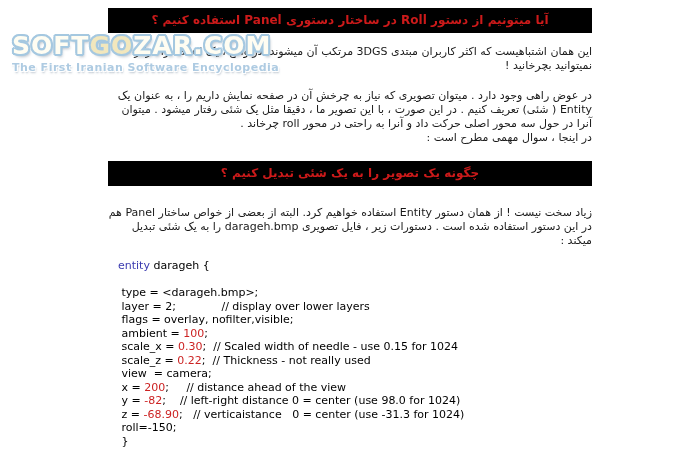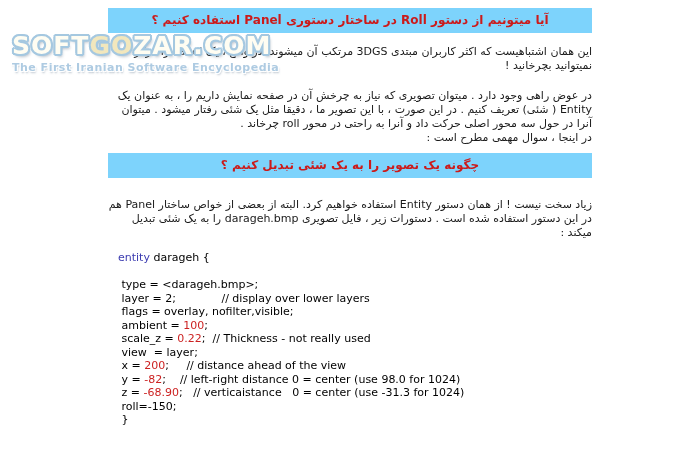--- a/index.html
+++ b/index.html
@@ -2,25 +2,25 @@
 <html><head>
 <meta charset="utf-8">
 <style>
   * { margin: 0; padding: 0; box-sizing: border-box; }
   html, body { width: 700px; height: 453px; background: #ffffff; overflow: hidden; }
   body { font-family: "DejaVu Sans", "Liberation Sans", sans-serif; position: relative; }
 
   .main-col { margin-left: 108px; width: 484px; }
 
   .qbar {
-    height: 25px; line-height: 25px; background: #7dd3fc;
+    height: 25px; line-height: 25px; background: #000000;
     text-align: center; color: #cc1a1a; font-weight: bold; font-size: 12px;
   }
   .qbar-1 { margin-top: 8px; }
-  .qbar-2 { margin-top: 8px; }
+  .qbar-2 { margin-top: 16px; }
   .qbar span { direction: rtl; unicode-bidi: embed; }
 
   p.fa {
     direction: rtl; text-align: right; font-size: 11px; line-height: 14px;
     color: #1a1a1a;
   }
   .p1 { margin-top: 12px; }
   .p2 { margin-top: 16px; }
   .p3 { margin-top: 0; }
   .p4 { margin-top: 20px; }
@@ -75,21 +75,22 @@
 
   <p class="fa p4">زیاد سخت نیست ! از همان دستور Entity استفاده خواهیم کرد. البته از بعضی از خواص ساختار Panel هم در این دستور استفاده شده است . دستورات زیر ، فایل تصویری darageh.bmp را به یک شئی تبدیل میکند :</p>
 
   <div class="code">
       <div class="code-line"><span class="tok-kw">entity</span><span> darageh {</span></div>
       <div class="code-line">&nbsp;</div>
       <div class="code-line"><span> type = &lt;darageh.bmp&gt;;</span></div>
       <div class="code-line"><span> layer = 2;             // display over lower layers</span></div>
       <div class="code-line"><span> flags = overlay, nofilter,visible;</span></div>
       <div class="code-line"><span> ambient = </span><span class="tok-num">100</span><span>;</span></div>
+      <div class="code-line"><span> scale_x = </span><span class="tok-num">0.30</span><span>;  // Scaled width of needle - use 0.15 for 1024</span></div>
       <div class="code-line"><span> scale_z = </span><span class="tok-num">0.22</span><span>;  // Thickness - not really used</span></div>
-      <div class="code-line"><span> view  = layer;</span></div>
+      <div class="code-line"><span> view  = camera;</span></div>
       <div class="code-line"><span> x = </span><span class="tok-num">200</span><span>;     // distance ahead of the view</span></div>
       <div class="code-line"><span> y = </span><span class="tok-num">-82</span><span>;    // left-right distance 0 = center (use 98.0 for 1024)</span></div>
       <div class="code-line"><span> z = </span><span class="tok-num">-68.90</span><span>;   // verticaistance   0 = center (use -31.3 for 1024)</span></div>
       <div class="code-line"><span> roll=-150;</span></div>
       <div class="code-line"><span> }</span></div>
     </div>
 </div>
 
 </body></html>

